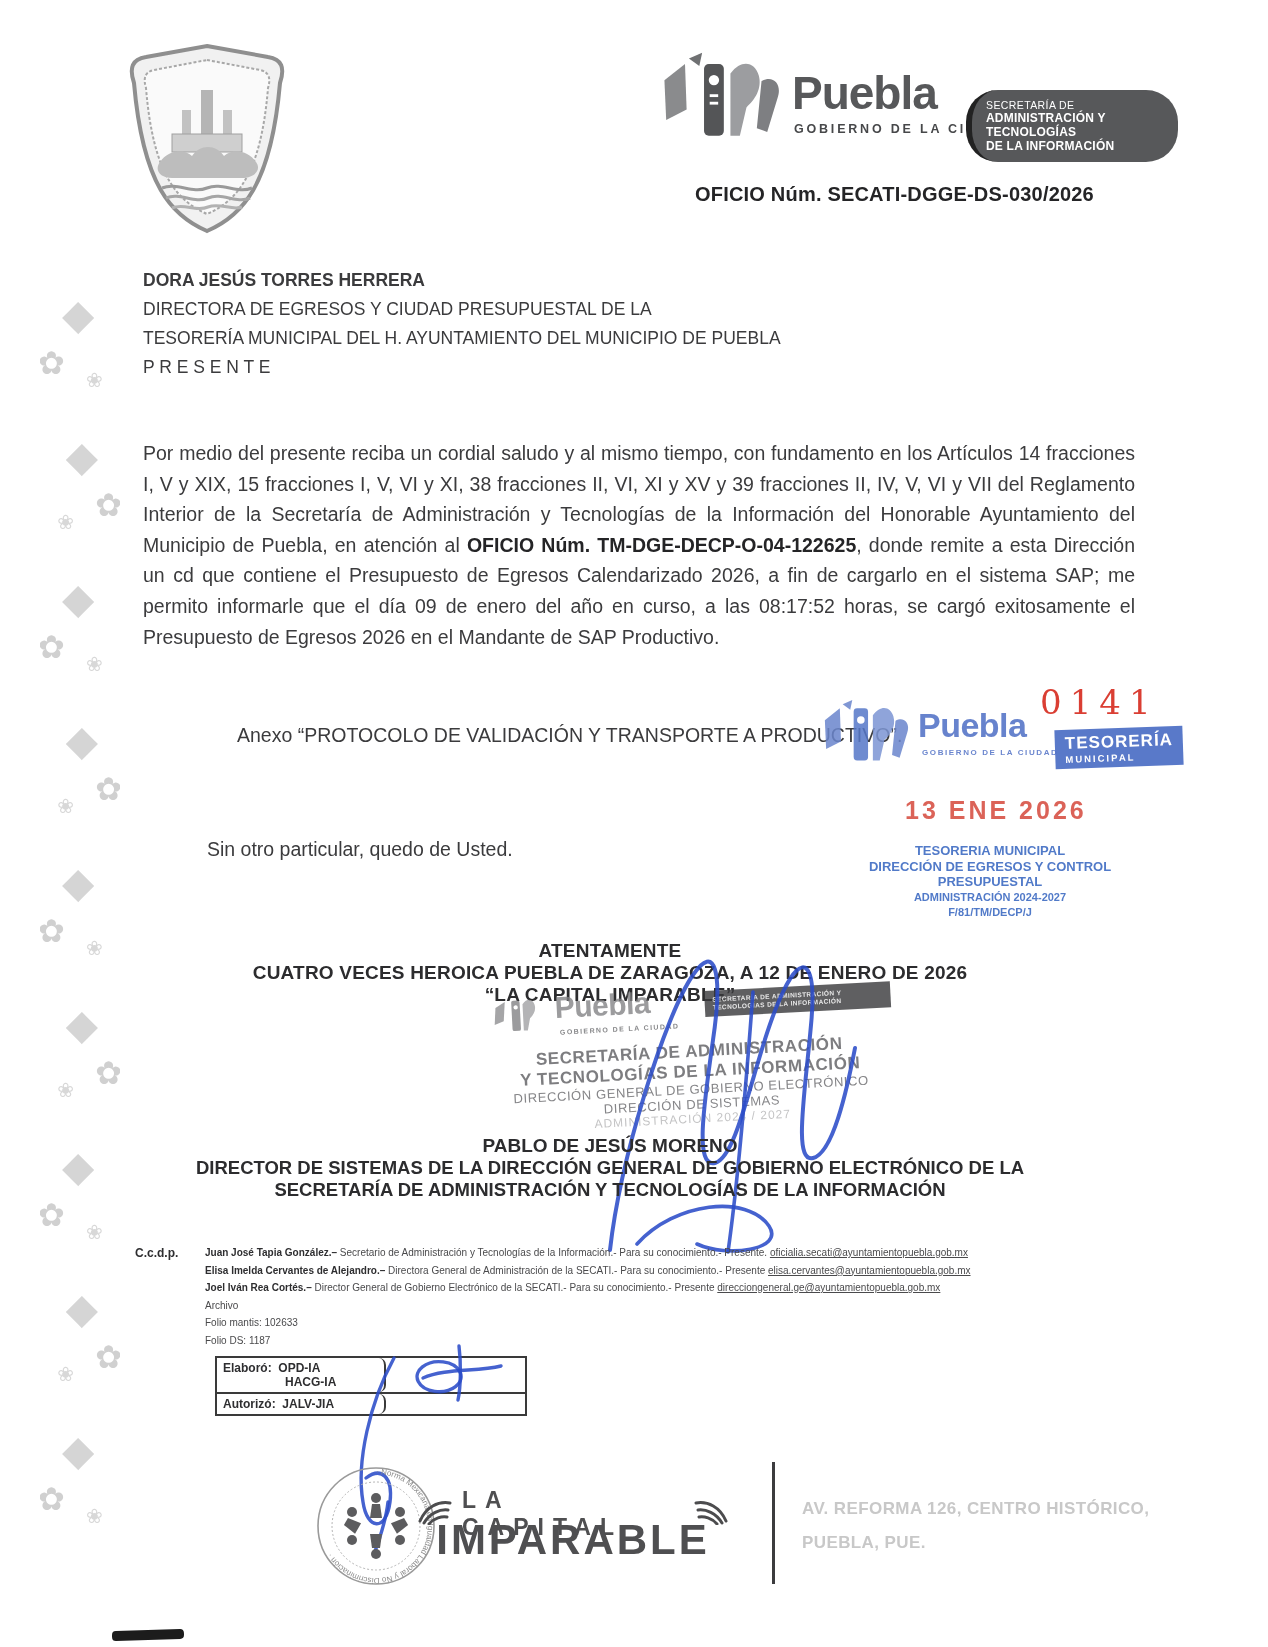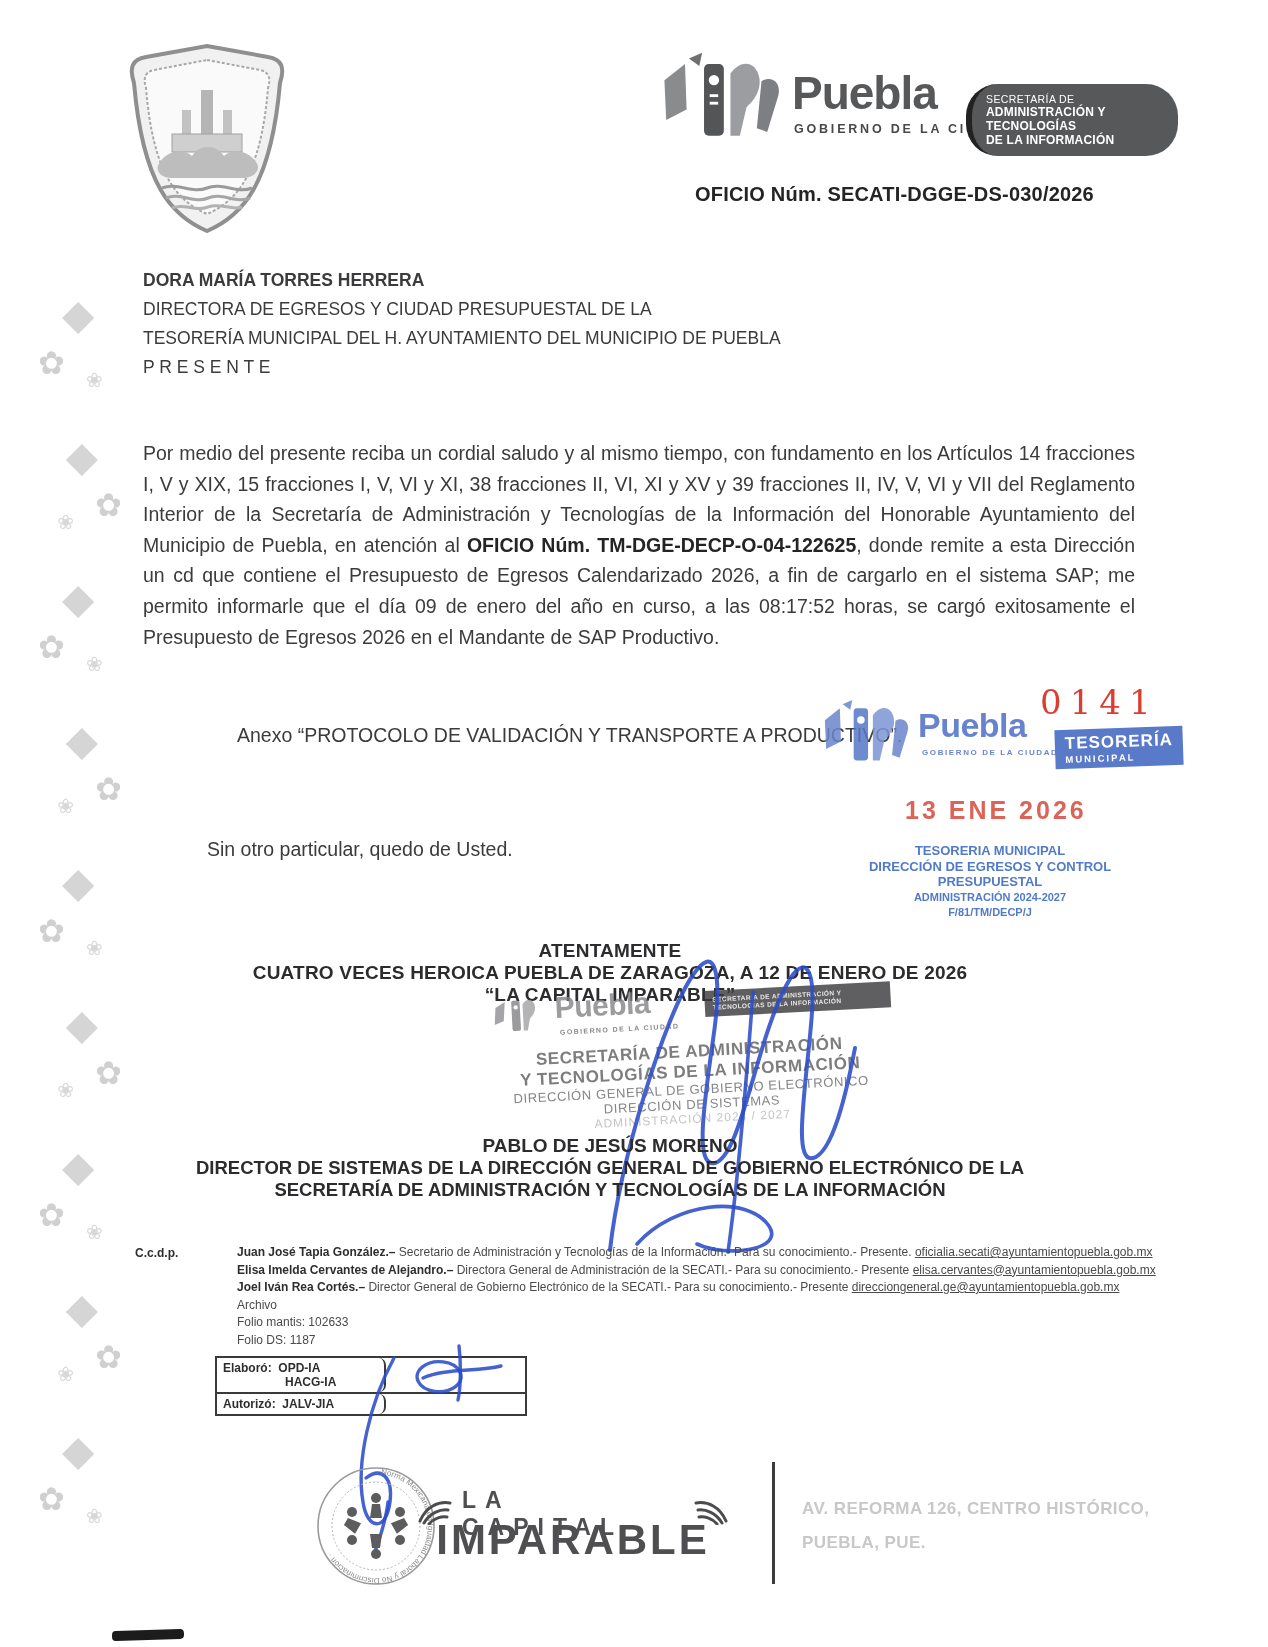--- a/index.html
+++ b/index.html
@@ -44,21 +44,21 @@
   .stamp-gray{transform:rotate(-3deg);opacity:.92;}
   .sg-word{font-size:30px;font-weight:bold;color:#808183;opacity:.85;letter-spacing:-.5px;}
   .sg-tag{font-size:7px;font-weight:bold;letter-spacing:1.4px;color:#808183;}
   .sg-badge{background:rgba(58,58,60,.88);color:rgba(255,255,255,.85);padding:5px 8px;width:170px;
             font-size:6.5px;line-height:8px;font-weight:bold;letter-spacing:.4px;}
   .sg-l12{font-size:17px;font-weight:bold;color:#737376;letter-spacing:.6px;text-align:center;}
   .sg-l34{font-size:13px;color:#7b7b7e;letter-spacing:.6px;text-align:center;}
   .sg-l5{font-size:12px;color:#8a8a8c;letter-spacing:1px;text-align:center;opacity:.55;}
   
   .ccdp-label{font-size:12px;font-weight:bold;color:#2e2e30;}
-  .ccdp{font-size:12px;line-height:17.5px;color:#4a4a4c;margin-left:32px;}
+  .ccdp{font-size:10px;line-height:17.5px;color:#4a4a4c;}
   .ccdp .nm{font-weight:bold;color:#2e2e30;}
   .ccdp .email{text-decoration:underline;color:#4a4a4c;}
   
   .etable{border:2px solid #3a3a3a;width:308px;font-size:12px;color:#2e2e30;font-weight:bold;}
   .etable .row{display:flex;border-bottom:2px solid #3a3a3a;}
   .etable .row:last-child{border-bottom:none;}
   .etable .c1{width:155px;border-right:2px solid #3a3a3a;padding:3px 6px;border-radius:7px;}
   .etable .c2{flex:1;}
   .etable .ind{padding-left:62px;}
   
@@ -143,30 +143,30 @@
       <rect x="52" y="14" width="21" height="76" rx="5" fill="#545557"></rect>
       <circle cx="62.5" cy="31" r="5.5" fill="#ffffff"></circle>
       <rect x="58" y="46" width="9" height="3" fill="#ffffff"></rect>
       <rect x="58" y="54" width="9" height="3" fill="#ffffff"></rect>
       <path d="M80 24 C92 8 106 12 110 26 C114 40 106 52 97 60 L90 90 L80 90 Z" fill="#9c9da0"></path>
       <path d="M113 32 C126 25 135 36 130 50 L119 86 L108 82 Z" fill="#7e7f82"></path>
     </svg>
   </div>
   <div class="abs brand-word" style="left:792px;top:66px;">Puebla</div>
   <div class="abs brand-tag" style="left:794px;top:122px;">GOBIERNO DE LA CIUDAD</div>
-  <div class="abs hdr-badge" style="left:966px;top:84px;border-radius:32px;">
+  <div class="abs hdr-badge" style="left:966px;top:90px;border-radius:32px;">
     <div class="l1">SECRETARÍA DE</div>
     <div class="l2">ADMINISTRACIÓN Y TECNOLOGÍAS</div>
     <div class="l3">DE LA INFORMACIÓN</div>
   </div>
 
   <div class="abs oficio" style="left:695px;top:183px;">OFICIO Núm. SECATI-DGGE-DS-030/2026</div>
 
   <div class="abs rec" style="left:143px;top:266px;width:760px;">
-    <div class="b">DORA MARÍA TORRES HERRERA</div>
+    <div class="b">DORA JESÚS TORRES HERRERA</div>
     <div>DIRECTORA DE EGRESOS Y CIUDAD PRESUPUESTAL DE LA</div>
     <div>TESORERÍA MUNICIPAL DEL H. AYUNTAMIENTO DEL MUNICIPIO DE PUEBLA</div>
     <div>P R E S E N T E</div>
   </div>
 
   <p class="abs body-p" style="left:143px;top:438px;width:992px;margin:0;">
     <span>Por medio del presente reciba un cordial saludo y al mismo tiempo, con fundamento en los Artículos 14 fracciones I, V y XIX, 15 fracciones I, V, VI y XI, 38 fracciones II, VI, XI y XV y 39 fracciones II, IV, V, VI y VII del Reglamento Interior de la Secretaría de Administración y Tecnologías de la Información del Honorable Ayuntamiento del Municipio de Puebla, en atención al </span><span class="hl">OFICIO Núm. TM-DGE-DECP-O-04-122625</span><span>, donde remite a esta Dirección un cd que contiene el Presupuesto de Egresos Calendarizado 2026, a fin de cargarlo en el sistema SAP; me permito informarle que el día 09 de enero del año en curso, a las 08:17:52 horas, se cargó exitosamente el Presupuesto de Egresos 2026 en el Mandante de SAP Productivo.</span>
   </p>
 
   <div class="abs line19" style="left:200px;top:724px;margin-left:37px;">Anexo “PROTOCOLO DE VALIDACIÓN Y TRANSPORTE A PRODUCTIVO”.</div>

